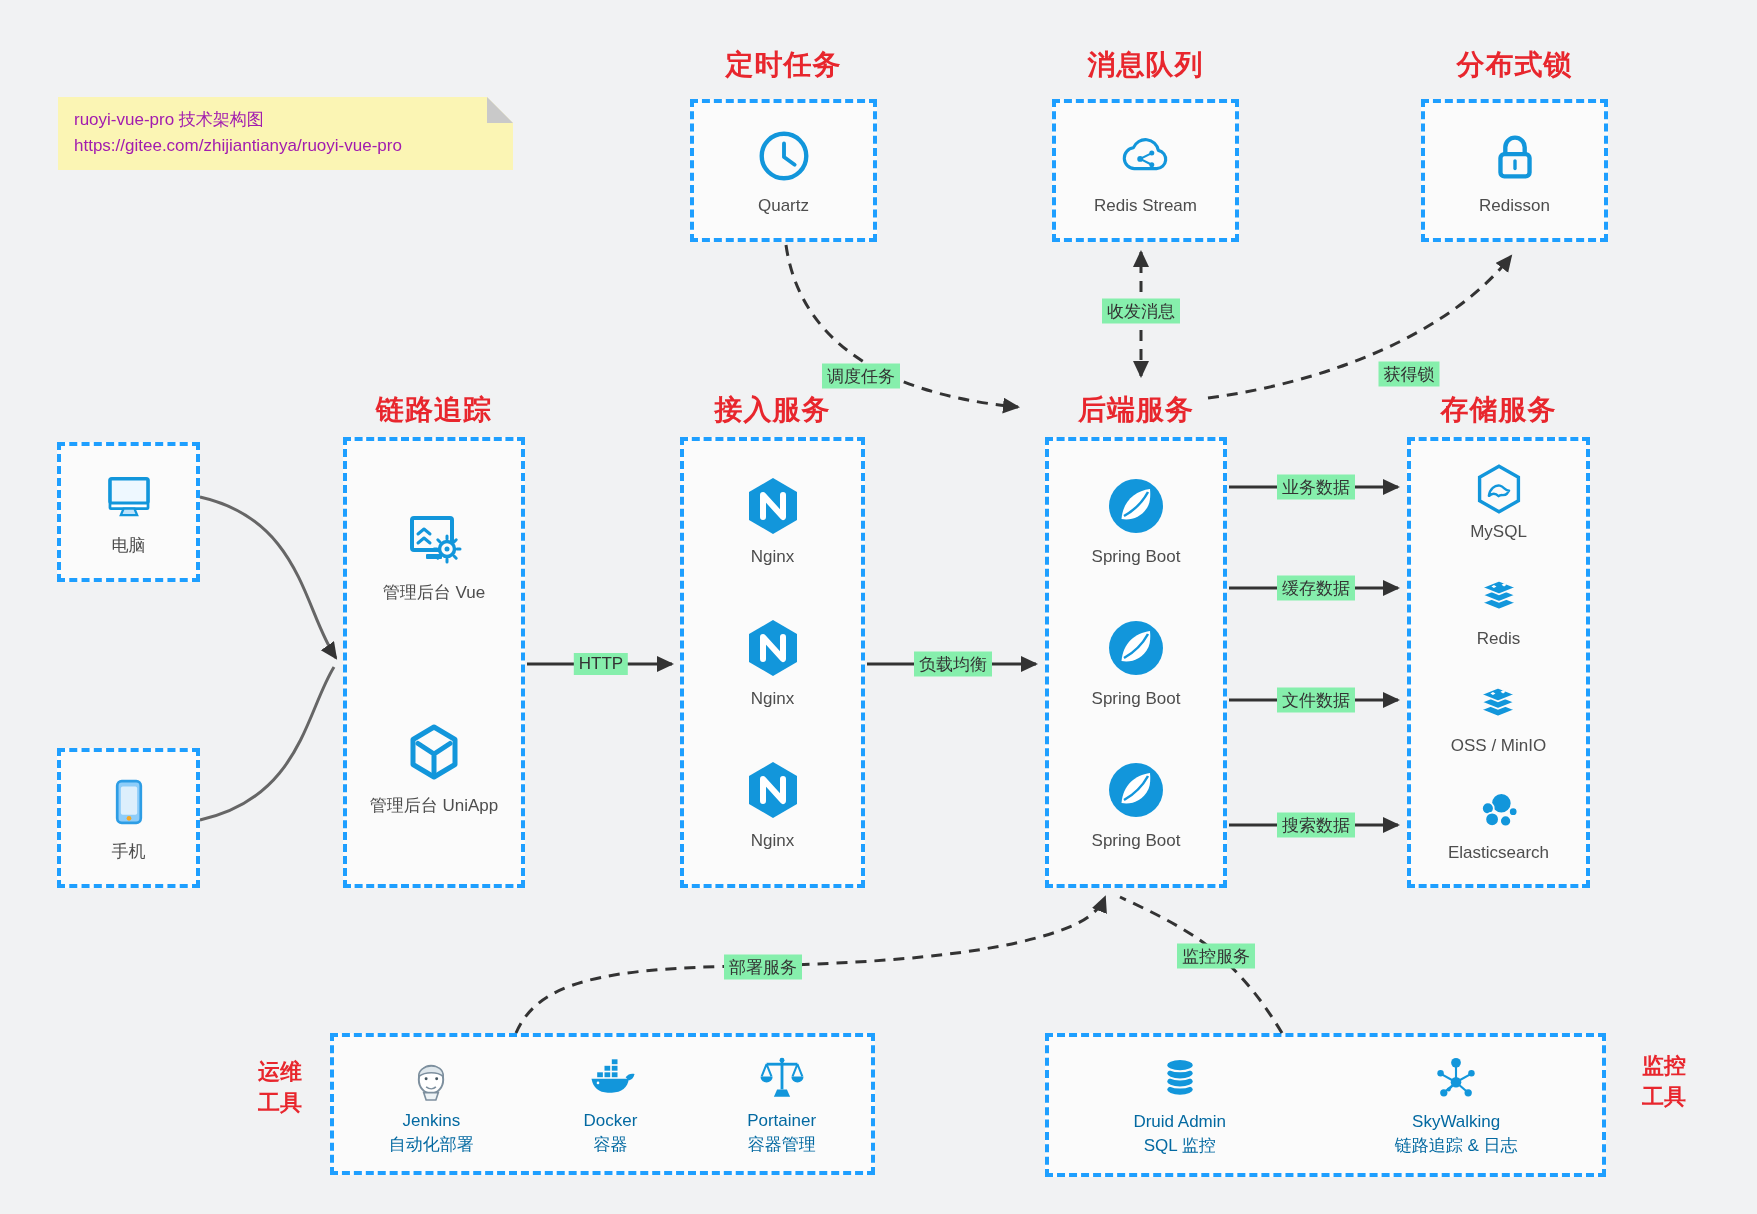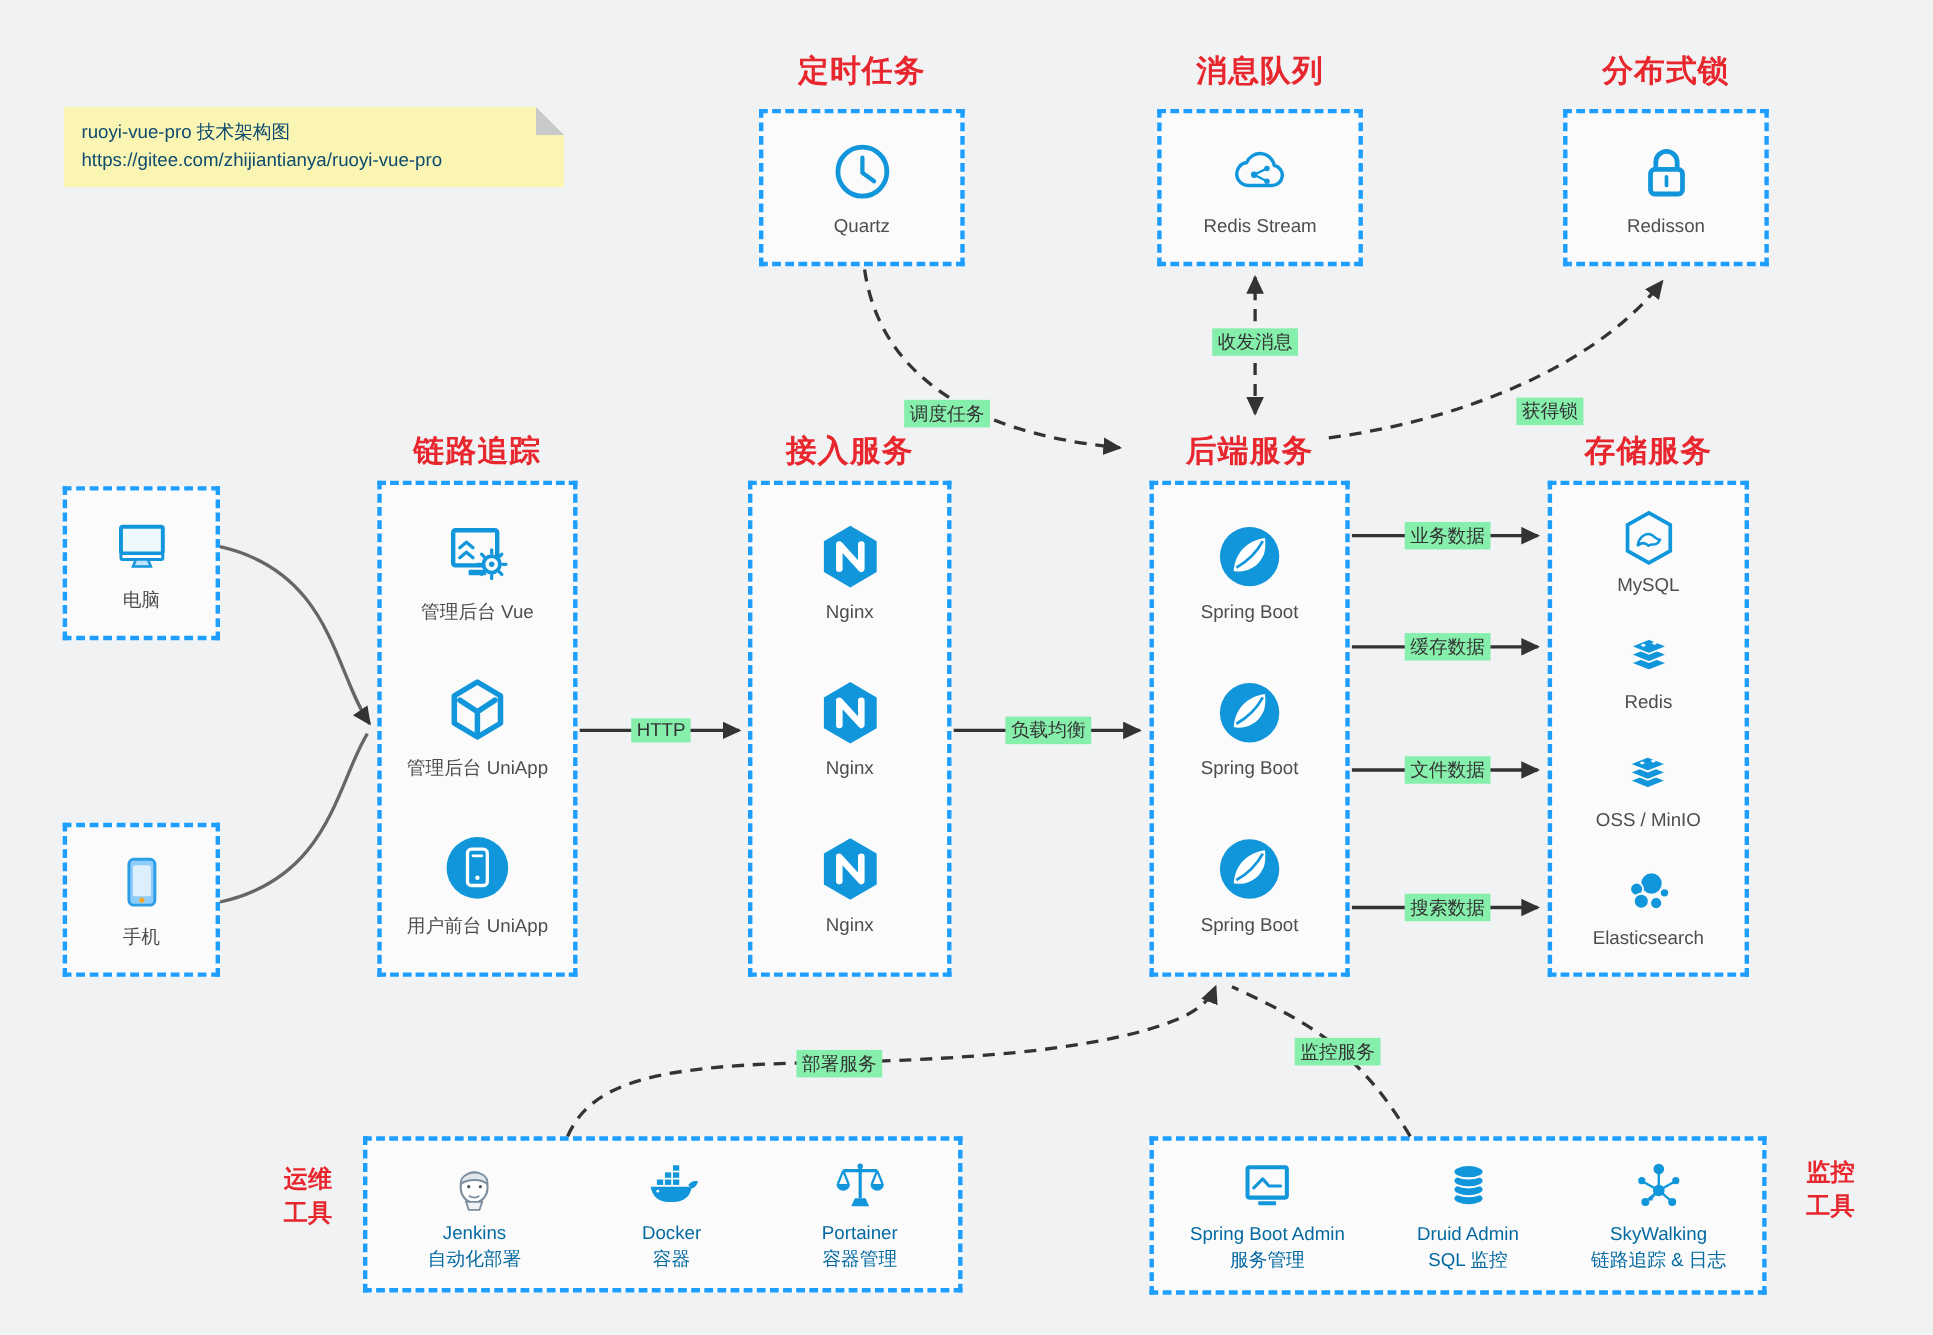--- a/index.html
+++ b/index.html
@@ -25,21 +25,21 @@
   .bitem{display:flex;flex-direction:column;align-items:center;z-index:1;}
   .bitem .icon{width:52px;height:52px;margin-bottom:5px;}
   .bitem .icon svg{width:100%;height:100%;display:block;}
   .bitem .l1,.bitem .l2{font-size:17px;color:#0369a1;line-height:24px;white-space:nowrap;}
   .edge-label{position:absolute;transform:translate(-50%,-50%);font-size:17px;color:#333;
               background:#86efac;padding:1px 5px;z-index:3;white-space:nowrap;}
   
   .note{position:absolute;left:58px;top:97px;width:455px;height:73px;background:#fbf5b4;
         z-index:3;box-sizing:border-box;padding:10px 0 0 16px;
         clip-path:polygon(0 0,calc(100% - 26px) 0,100% 26px,100% 100%,0 100%);}
-  .note-line{font-size:17px;color:#0c4a6e;line-height:26px;white-space:nowrap;}
+  .note-line{font-size:17px;color:#a21caf;line-height:26px;white-space:nowrap;}
   .note-fold{position:absolute;right:0;top:0;width:26px;height:26px;background:#c9c9c9;
              clip-path:polygon(0 0,100% 100%,0 100%);z-index:4;}
   
   #box-quartz{left:690px;top:99px;width:187px;height:143px;}
   #box-mq{left:1052px;top:99px;width:187px;height:143px;}
   #box-lock{left:1421px;top:99px;width:187px;height:143px;justify-content:center;}
   #box-pc{left:57px;top:442px;width:143px;height:140px;}
   #box-phone{left:57px;top:748px;width:143px;height:140px;}
   #box-frontend{left:343px;top:437px;width:182px;height:451px;}
   #box-gateway{left:680px;top:437px;width:185px;height:451px;}
@@ -209,31 +209,20 @@
     </div>
     <div class="cell">
       <span class="icon">
         <svg viewBox="0 0 64 64">
             <path d="M32 6 L53 18.5 V43.5 L32 56 L11 43.5 V18.5 Z" fill="none" stroke="#1296db" stroke-width="5" stroke-linejoin="round"></path>
             <path d="M32 33 V51 M32 33 L16 22.5 M32 33 L48 22.5" fill="none" stroke="#1296db" stroke-width="5" stroke-linecap="round"></path>
           </svg>
       </span>
       <div class="cell-label">管理后台 UniApp</div>
     </div>
-    <div class="cell">
-      <span class="icon">
-        <svg viewBox="0 0 64 64">
-            <circle cx="32" cy="32" r="28" fill="#1296db"></circle>
-            <rect x="23" y="15" width="18" height="33" rx="3.5" fill="none" stroke="#ffffff" stroke-width="3"></rect>
-            <path d="M28 21 h8" stroke="#ffffff" stroke-width="2.5" stroke-linecap="round"></path>
-            <circle cx="32" cy="41" r="2" fill="#ffffff"></circle>
-          </svg>
-      </span>
-      <div class="cell-label">用户前台 UniApp</div>
-    </div>
   </div>
 
   <div class="dash-box" id="box-gateway">
     <div class="cell">
       <span class="icon">
         <svg viewBox="0 0 64 64">
             <path d="M32 4 L56 18 V46 L32 60 L8 46 V18 Z" fill="#1296db"></path>
             <path d="M22 43 V21 L42 43 V21" fill="none" stroke="#ffffff" stroke-width="6" stroke-linecap="round" stroke-linejoin="round"></path>
           </svg>
       </span>
@@ -389,31 +378,20 @@
             <path d="M43.5 30 a7.5 7.5 0 0 0 15 0 z" fill="#1296db"></path>
             <path d="M26 46 h12 l4 9 H22 z" fill="#1296db"></path>
           </svg>
       </span>
       <div class="l1">Portainer</div>
       <div class="l2">容器管理</div>
     </div>
   </div>
 
   <div class="dash-box row" id="box-mon">
-    <div class="bitem">
-      <span class="icon">
-        <svg viewBox="0 0 64 64">
-            <rect x="10" y="10" width="44" height="34" rx="2" fill="none" stroke="#1296db" stroke-width="4.5"></rect>
-            <path d="M17 33 L27 23 L34 31 H47" fill="none" stroke="#1296db" stroke-width="3.5" stroke-linecap="round" stroke-linejoin="round"></path>
-            <rect x="22" y="48" width="20" height="4.5" rx="1" fill="#1296db"></rect>
-          </svg>
-      </span>
-      <div class="l1">Spring Boot Admin</div>
-      <div class="l2">服务管理</div>
-    </div>
     <div class="bitem">
       <span class="icon">
         <svg viewBox="0 0 64 64">
             <g fill="#1296db" stroke="#fbfbfb" stroke-width="2.4">
               <ellipse cx="32" cy="45" rx="17" ry="7.5"></ellipse>
               <ellipse cx="32" cy="35" rx="17" ry="7.5"></ellipse>
               <ellipse cx="32" cy="25" rx="17" ry="7.5"></ellipse>
               <ellipse cx="32" cy="15" rx="17" ry="7.5"></ellipse>
             </g>
           </svg>

